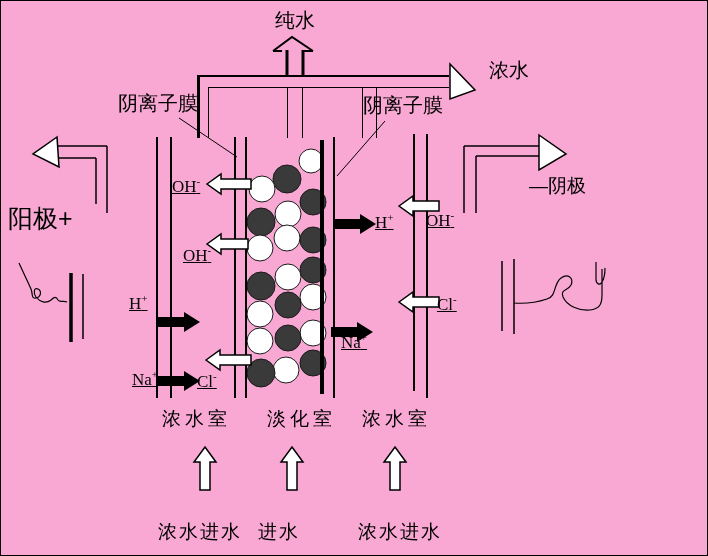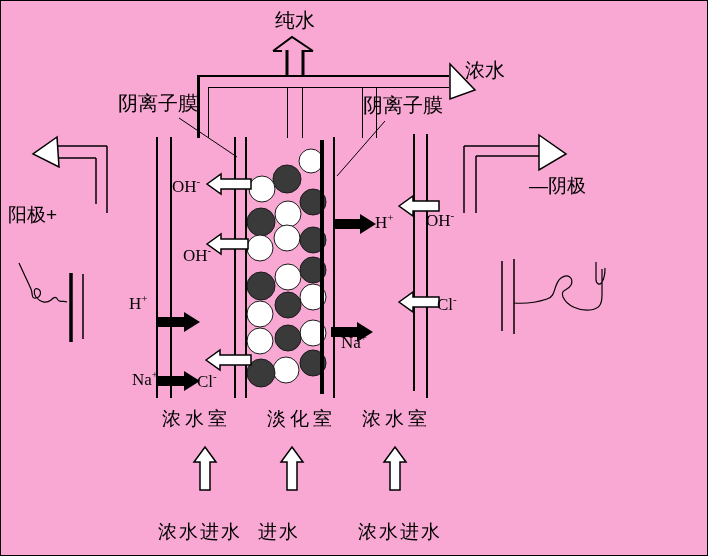--- a/index.html
+++ b/index.html
@@ -23,20 +23,21 @@
   .cn{font-size:20px;}
   .cn-sm{font-size:19px;letter-spacing:4px;text-align:right;}
   .cn-feed{font-size:19px;letter-spacing:2px;margin-top:24px;}
   .bold{font-weight:normal;}
   .ion{
     position:absolute;
     font-family:"Liberation Serif", serif;
     font-size:17px;
     color:#000;
     white-space:nowrap;
+    text-decoration:underline;
   }
   .ion sup{font-size:11px;line-height:0;}
 </style>
 </head>
 <body>
 
 <div id="stage">
 
   <svg id="diagram-svg" width="708" height="556" viewBox="0 0 708 556">
 
@@ -146,24 +147,24 @@
     </g>
 
     <g fill="#fff" stroke="#000" stroke-width="1.5">
       <polygon points="204,446 215,461 209,461 209,489 199,489 199,461 193,461"></polygon>
       <polygon points="291,446 302,461 296,461 296,489 286,489 286,461 280,461"></polygon>
       <polygon points="394,446 405,461 399,461 399,489 389,489 389,461 383,461"></polygon>
     </g>
   </svg>
 
   <div class="lbl cn" style="left:274px;top:9px;">纯水</div>
-  <div class="lbl cn" style="left:464px;top:59px;">浓水</div>
+  <div class="lbl cn" style="left:488px;top:59px;">浓水</div>
   <div class="lbl cn" style="left:117px;top:92px;">阴离子膜</div>
   <div class="lbl cn" style="left:362px;top:94px;">阴离子膜</div>
-  <div class="lbl cn bold" style="left:7px;top:204px;font-size:19px;">阳极+</div>
+  <div class="lbl cn bold" style="left:7px;top:204px;font-size:25px;">阳极+</div>
   <div class="lbl cn bold" style="left:528px;top:175px;font-size:19px;">—阴极</div>
 
   <div class="lbl cn-sm" style="left:161px;top:408px;">浓水室</div>
   <div class="lbl cn-sm" style="left:266px;top:408px;">淡化室</div>
   <div class="lbl cn-sm" style="left:361px;top:408px;">浓水室</div>
 
   <div class="lbl cn-feed" style="left:157px;top:497px;">浓水进水</div>
   <div class="lbl cn-feed" style="left:257px;top:497px;">进水</div>
   <div class="lbl cn-feed" style="left:357px;top:497px;">浓水进水</div>
 

